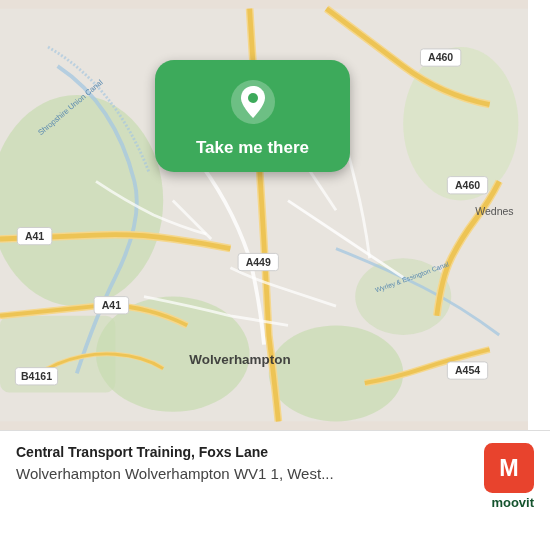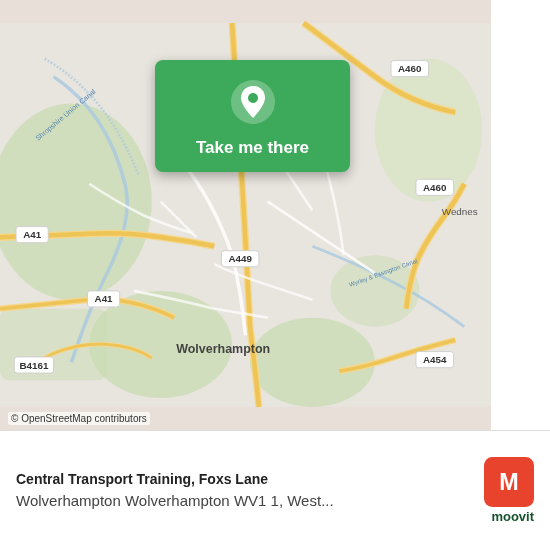--- a/index.html
+++ b/index.html
@@ -5,21 +5,21 @@
     * { margin: 0; padding: 0; box-sizing: border-box; }
     body {
       width: 550px;
       height: 550px;
       overflow: hidden;
       font-family: Arial, sans-serif;
       position: relative;
     }
 
     #map-container {
-      width: 491px;
+      width: 528px;
       height: 430px;
       position: relative;
       overflow: hidden;
       background-color: #e8e0d8;
     }
 
     
     #map-svg {
       width: 100%;
       height: 100%;
@@ -27,21 +27,21 @@
       top: 0; left: 0;
     }
 
     
     #location-card {
       position: absolute;
       top: 60px;
       left: 155px;
       width: 195px;
       background-color: #3daa5b;
-      border-radius: 8px;
+      border-radius: 19px;
       display: flex;
       flex-direction: column;
       align-items: center;
       padding: 18px 20px 14px;
       cursor: pointer;
       box-shadow: 0 4px 12px rgba(0,0,0,0.3);
     }
 
     #location-pin-icon {
       width: 48px;
@@ -70,21 +70,20 @@
       padding: 1px 3px;
       border-radius: 2px;
     }
 
     
     #info-panel {
       width: 550px;
       height: 120px;
       background: #fff;
       display: flex;
-      align-items: center;
       padding: 12px 16px;
       border-top: 1px solid #ddd;
       position: relative;
     }
 
     #info-text {
       flex: 1;
     }
 
     #info-title {
@@ -203,21 +202,20 @@
   <div id="location-card">
 
     <svg id="location-pin-icon" viewBox="0 0 48 48" xmlns="http://www.w3.org/2000/svg">
       <circle cx="24" cy="24" r="22" fill="rgba(255,255,255,0.25)"></circle>
       <path d="M24 8 C17 8 12 13 12 20 C12 28 24 40 24 40 C24 40 36 28 36 20 C36 13 31 8 24 8 Z" fill="#fff"></path>
       <circle cx="24" cy="20" r="5" fill="#3daa5b"></circle>
     </svg>
     <button id="take-me-there-btn">Take me there</button>
   </div>
 
-  <div id="attribution">© OpenStreetMap contributors</div>
 </div>
 
 <div id="info-panel">
   <div id="info-text">
     <div id="info-title">Central Transport Training, Foxs Lane</div>
     <div id="info-address">Wolverhampton Wolverhampton WV1 1, West...</div>
   </div>
   <div id="moovit-logo">
 
     <svg id="moovit-icon" viewBox="0 0 60 60" xmlns="http://www.w3.org/2000/svg">

